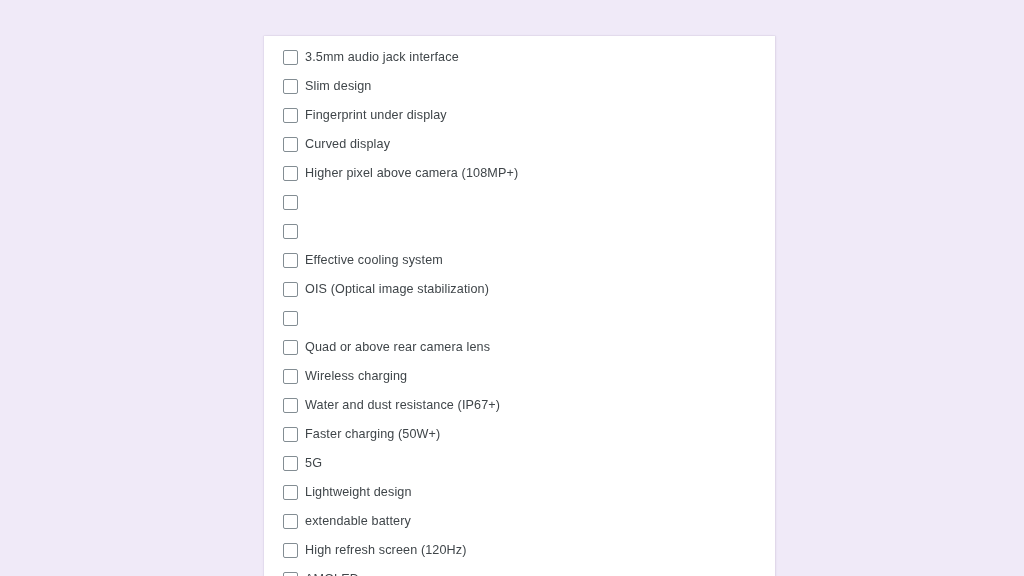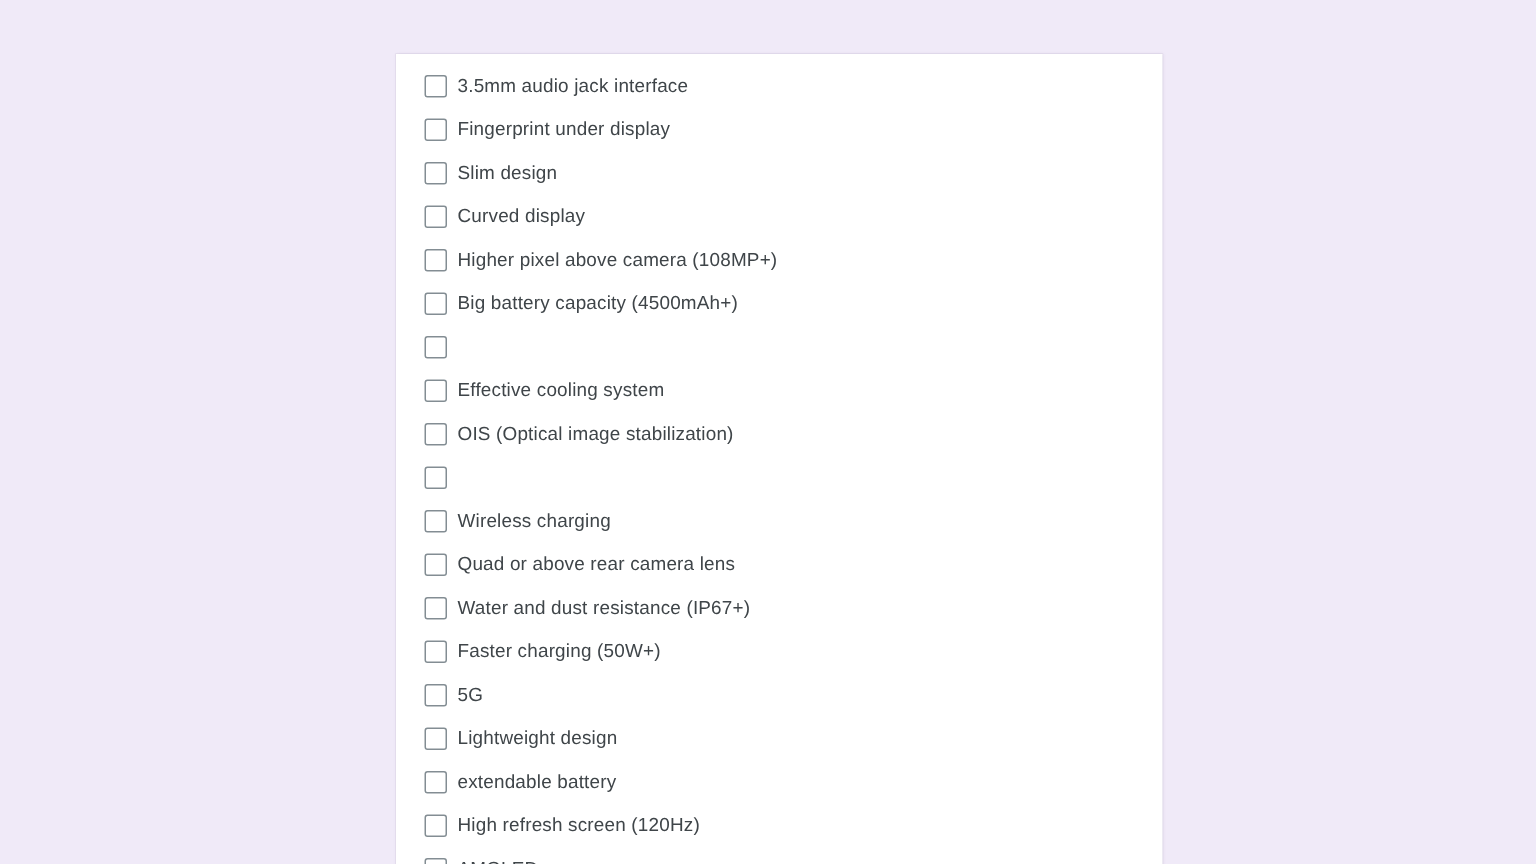--- a/index.html
+++ b/index.html
@@ -78,59 +78,58 @@
 <div id="page-root">
   <div id="form-card">
     <div id="option-list">
         <div class="option-row"></div>
         <div class="option-row">
           <span class="checkbox-box"></span>
           <span class="option-label">3.5mm audio jack interface</span>
         </div>
         <div class="option-row">
           <span class="checkbox-box"></span>
-          <span class="option-label">Fingerprint under display</span>
+          <span class="option-label">Slim design</span>
         </div>
         <div class="option-row">
           <span class="checkbox-box"></span>
-          <span class="option-label">Slim design</span>
+          <span class="option-label">Fingerprint under display</span>
         </div>
         <div class="option-row">
           <span class="checkbox-box"></span>
           <span class="option-label">Curved display</span>
         </div>
         <div class="option-row">
           <span class="checkbox-box"></span>
           <span class="option-label">Higher pixel above camera (108MP+)</span>
         </div>
         <div class="option-row">
           <span class="checkbox-box"></span>
-          <span class="option-label">Big battery capacity (4500mAh+)</span>
         </div>
         <div class="option-row">
           <span class="checkbox-box"></span>
         </div>
         <div class="option-row">
           <span class="checkbox-box"></span>
           <span class="option-label">Effective cooling system</span>
         </div>
         <div class="option-row">
           <span class="checkbox-box"></span>
           <span class="option-label">OIS (Optical image stabilization)</span>
         </div>
         <div class="option-row">
           <span class="checkbox-box"></span>
         </div>
         <div class="option-row">
           <span class="checkbox-box"></span>
-          <span class="option-label">Wireless charging</span>
+          <span class="option-label">Quad or above rear camera lens</span>
         </div>
         <div class="option-row">
           <span class="checkbox-box"></span>
-          <span class="option-label">Quad or above rear camera lens</span>
+          <span class="option-label">Wireless charging</span>
         </div>
         <div class="option-row">
           <span class="checkbox-box"></span>
           <span class="option-label">Water and dust resistance (IP67+)</span>
         </div>
         <div class="option-row">
           <span class="checkbox-box"></span>
           <span class="option-label">Faster charging (50W+)</span>
         </div>
         <div class="option-row">

